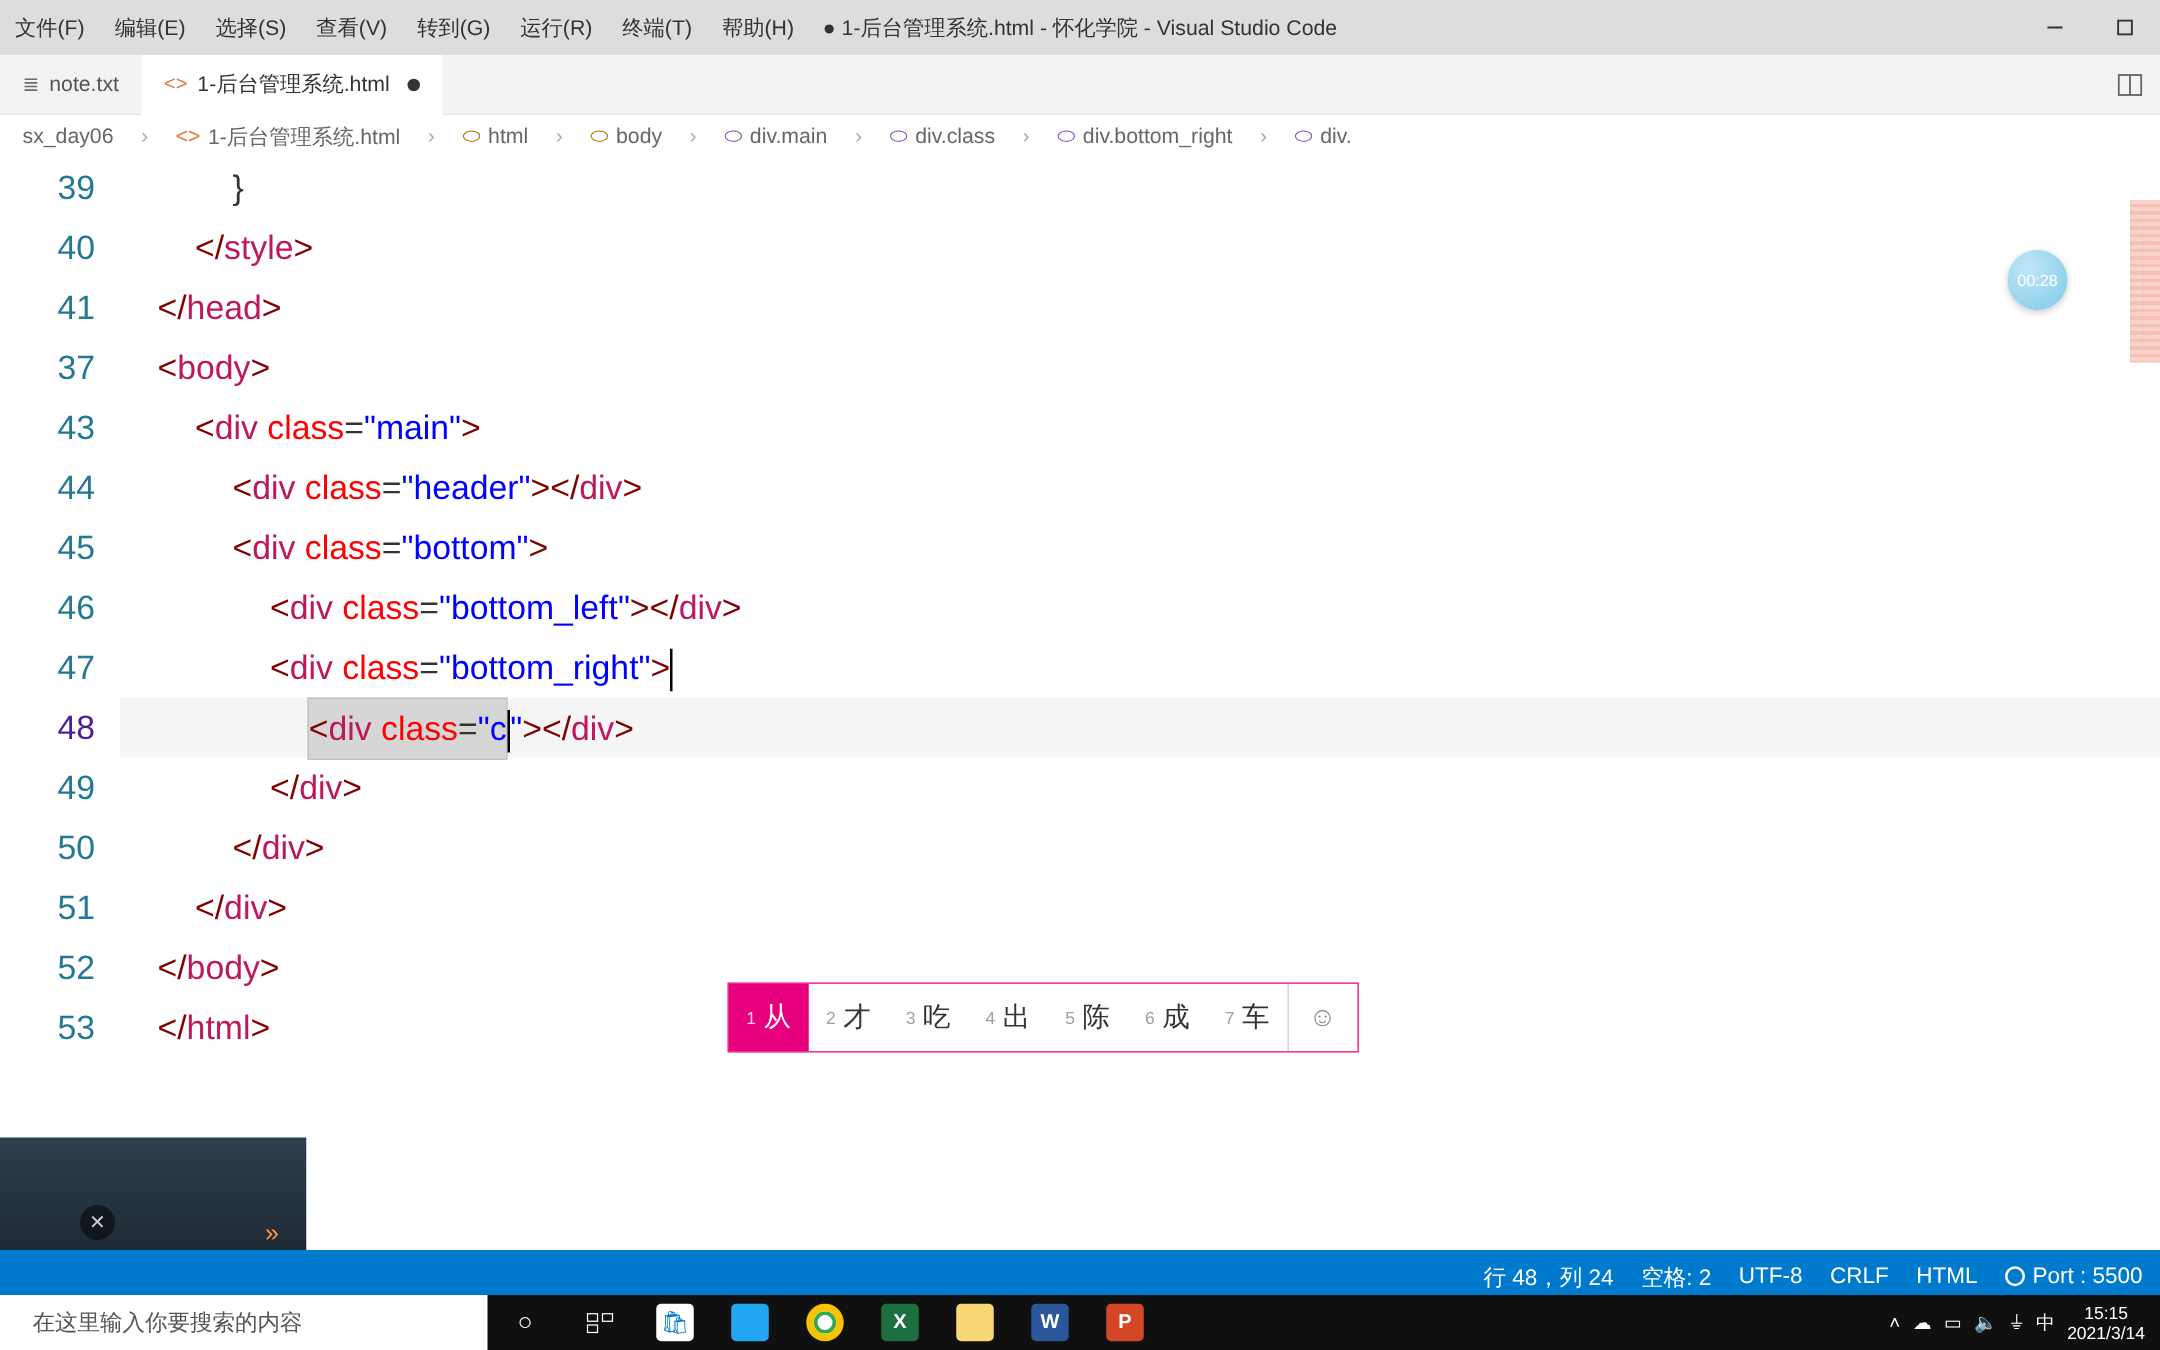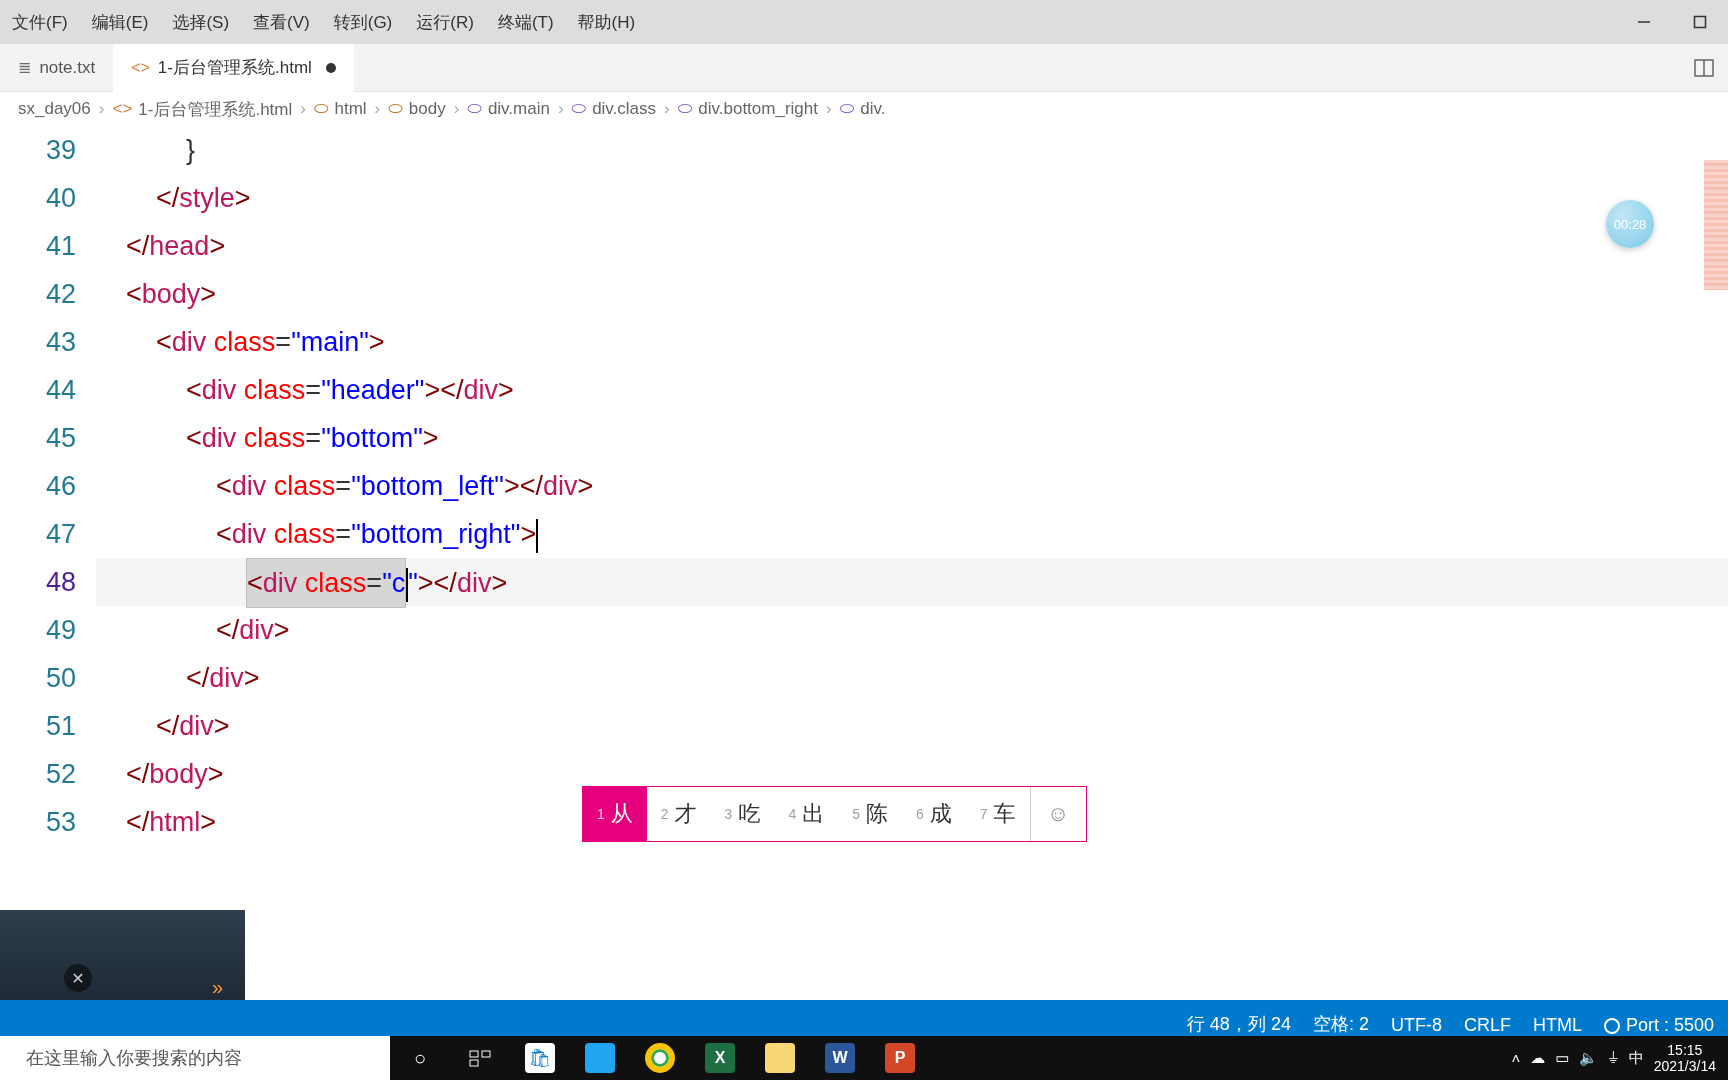--- a/index.html
+++ b/index.html
@@ -15,21 +15,21 @@
 
 .tab-bar { height: 48px; background: #f3f3f3; display: flex; align-items: center; border-bottom: 1px solid #e5e5e5; }
 .tab { height: 48px; display: flex; align-items: center; padding: 0 18px; font-size: 17px; color: #555; gap: 8px; }
 .tab.active { background: #fff; color: #333; }
 .tab .dirty-dot { width: 10px; height: 10px; border-radius: 50%; background: #333; margin-left: 6px; }
 .tab .html-ico { color: #e37933; font-size: 16px; }
 .tab .txt-ico { color: #6b6b6b; font-size: 16px; }
 .tab-bar .side-icon { margin-left: auto; padding-right: 14px; color: #666; }
 
 
-.breadcrumbs { height: 34px; display: flex; align-items: center; padding: 0 18px; font-size: 17px; color: #666; gap: 8px; }
+.breadcrumbs { height: 34px; display: flex; align-items: center; padding: 0 18px; font-size: 17px; color: #666; gap: 22px; }
 .breadcrumbs .crumb { display: flex; align-items: center; gap: 6px; }
 .breadcrumbs .sep { color: #aaa; }
 .crumb .ysym { color: #b36b00; }
 .crumb .bsym { color: #7a4fbf; }
 
 
 .editor { position: relative; height: 800px; background: #fff; font-family: Consolas, "Courier New", monospace; font-size: 27px; }
 .gutter { position: absolute; left: 0; top: 0; width: 96px; text-align: right; padding-right: 20px; color: #237893; }
 .gutter .ln { height: 48px; line-height: 48px; }
 .gutter .ln.current { color: #4c1d95; }
@@ -58,21 +58,21 @@
 
 
 .minimap { position: absolute; right: 0; top: 160px; width: 24px; height: 130px; background: repeating-linear-gradient(#f7c1b3, #f7c1b3 3px, #f3a593 3px, #f3a593 6px); opacity: .7; }
 
 
 .thumb { position: absolute; left: 0; top: 910px; width: 245px; height: 102px; background: linear-gradient(#2f3e4d, #1c2833); display: flex; align-items: center; }
 .thumb .closebadge { position: absolute; left: 64px; top: 54px; width: 28px; height: 28px; border-radius: 50%; background: rgba(0,0,0,.5); color: #ccc; display: flex; align-items: center; justify-content: center; font-size: 16px; }
 .thumb .expand { position: absolute; left: 212px; top: 66px; color: #ff9a3c; font-size: 20px; }
 
 
-.status-bar { position: absolute; left: 0; right: 0; top: 1000px; height: 36px; background: #007acc; color: #fff; display: flex; align-items: flex-end; font-size: 18px; padding: 0 14px; gap: 22px; }
+.status-bar { position: absolute; left: 0; right: 0; top: 1000px; height: 36px; background: #007acc; color: #fff; display: flex; align-items: flex-start; font-size: 18px; padding: 10px 14px; gap: 22px; }
 .status-bar .filler { flex: 1; }
 .status-bar .item { display: flex; align-items: center; gap: 6px; }
 .status-bar .broadcast-ico { width: 16px; height: 16px; border: 2px solid #fff; border-radius: 50%; display: inline-block; }
 
 
 .taskbar { position: absolute; left: 0; right: 0; top: 1036px; height: 44px; background: #101010; color: #fff; display: flex; align-items: center; font-size: 16px; }
 .taskbar .search { width: 390px; height: 44px; background: #fff; color: #555; display: flex; align-items: center; padding-left: 26px; font-size: 18px; }
 .taskbar .tb-icon { width: 60px; height: 44px; display: flex; align-items: center; justify-content: center; font-size: 20px; }
 .taskbar .tb-app { width: 60px; height: 44px; display: flex; align-items: center; justify-content: center; }
 .taskbar .tb-app .sq { width: 30px; height: 30px; border-radius: 4px; }
@@ -86,20 +86,21 @@
 
 <div class="menu-bar">
   <span class="menu-item">文件(F)</span>
   <span class="menu-item">编辑(E)</span>
   <span class="menu-item">选择(S)</span>
   <span class="menu-item">查看(V)</span>
   <span class="menu-item">转到(G)</span>
   <span class="menu-item">运行(R)</span>
   <span class="menu-item">终端(T)</span>
   <span class="menu-item">帮助(H)</span>
+  <span class="window-title">● 1-后台管理系统.html - 怀化学院 - Visual Studio Code</span>
   <div class="win-controls">
     <div class="wbtn">
       <svg width="14" height="14">
           <line x1="1" y1="7" x2="13" y2="7" stroke="#333" stroke-width="1.5"></line>
         </svg>
     </div>
     <div class="wbtn">
       <svg width="14" height="14">
           <rect x="1.5" y="1.5" width="11" height="11" fill="none" stroke="#333" stroke-width="1.5"></rect>
         </svg>
@@ -164,21 +165,21 @@
       <span class="bsym">⬭</span>
       <span>div.</span>
     </span>
 </div>
 
 <div class="editor">
   <div class="gutter">
     <div class="ln">39</div>
       <div class="ln">40</div>
       <div class="ln">41</div>
-      <div class="ln">42</div>
+      <div class="ln">37</div>
       <div class="ln">43</div>
       <div class="ln">44</div>
       <div class="ln">45</div>
       <div class="ln">46</div>
       <div class="ln">47</div>
       <div class="ln current">48</div>
       <div class="ln">49</div>
       <div class="ln">50</div>
       <div class="ln">51</div>
       <div class="ln">52</div>

